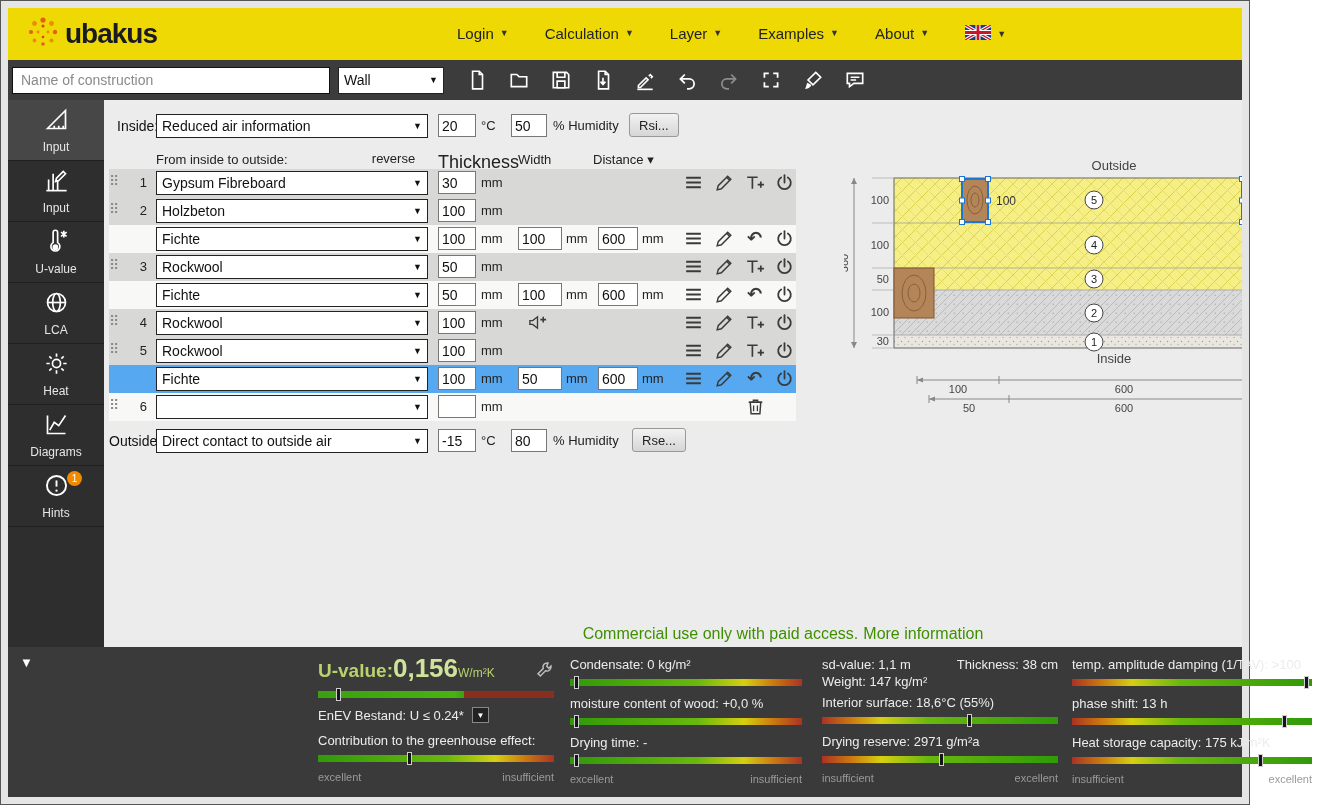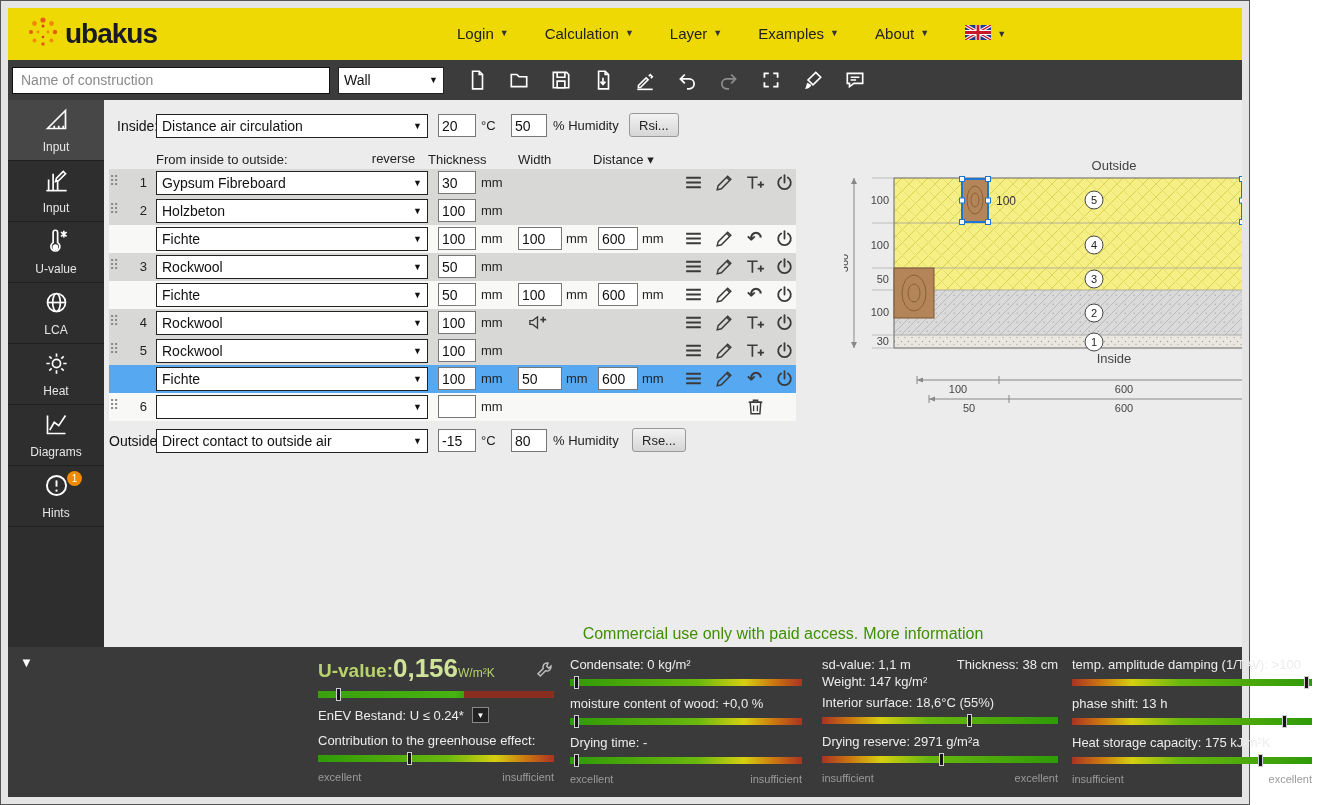--- a/index.html
+++ b/index.html
@@ -260,34 +260,34 @@
             </svg></span>
         <span>Hints</span>
       </div>
     </div>
 
     <div class="main">
 
       <div class="lrow" style="top:12px">
         <span class="flabel" style="left:8px">Inside:</span>
         <div class="fselect mat">
-            <span>Distance air circulation</span>
+            <span>Reduced air information</span>
             <span class="fsel-arrow">▼</span>
           </div>
         <input class="num n-th" value="20" style="">
         <span class="unit u1">°C</span>
         <input class="num" style="left: 402px; width: 36px;" value="50">
         <span class="unit" style="left:444px">% Humidity</span>
         <button class="btn" style="left:520px">Rsi...</button>
       </div>
 
       <div class="lrow hdr" style="top:46px">
         <span class="flabel" style="left:47px;font-size:13px">From inside to outside:</span>
         <span class="reverse-link">reverse</span>
-        <span class="flabel" style="left:319px;font-size:13px">Thickness</span>
+        <span class="flabel" style="left:329px;font-size:18px">Thickness</span>
         <span class="flabel" style="left:409px;font-size:13px">Width</span>
         <span class="flabel" style="left:484px;font-size:13px"><span>Distance</span> <span class="caret">▾</span></span>
       </div>
 
       <div class="lrow band-main" style="top:69px">
         <span class="handle">⠿</span>
         <span class="rnum">1</span>
         <div class="fselect mat">
             <span>Gypsum Fibreboard</span>
             <span class="fsel-arrow">▼</span>

